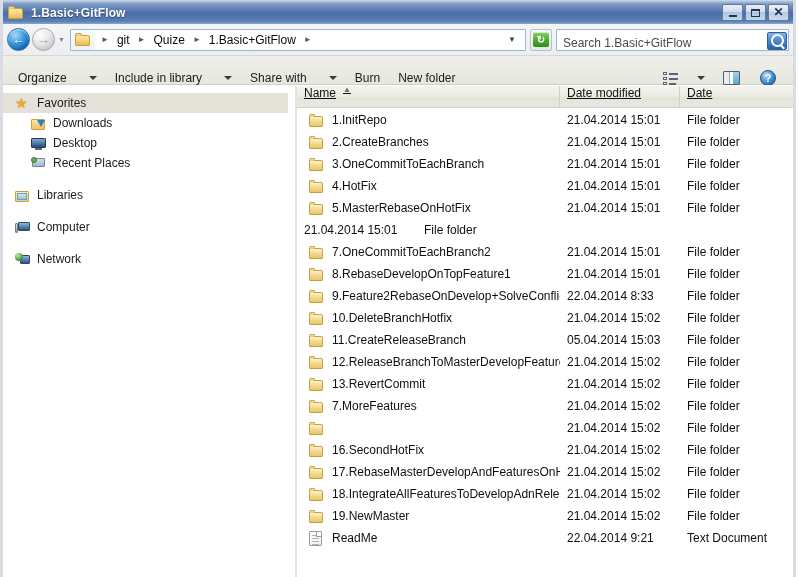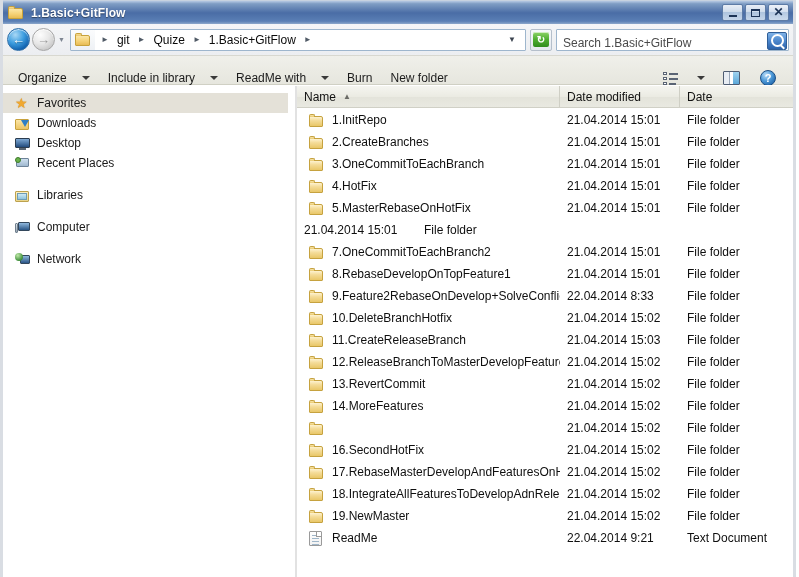--- a/index.html
+++ b/index.html
@@ -162,21 +162,21 @@
 
   
   .cmdbar{
     height:29px;flex:0 0 29px;
     background:linear-gradient(to bottom,#f0f0ea 0%,#e6e6de 100%);
     border-bottom:1px solid #d0d0c4;
     display:flex;align-items:center;
     padding:0 6px;box-sizing:border-box;
   }
   .cmd-item{
-    display:flex;align-items:center;gap:15px;
+    display:flex;align-items:center;gap:22px;
     padding:3px 8px;font-size:12px;color:#1b1b1b;white-space:nowrap;
     border:1px solid transparent;border-radius:2px;margin-top:16px;
   }
   .caret{
     width:0;height:0;border-left:4px solid transparent;border-right:4px solid transparent;
     border-top:4px solid #3a3a3a;display:inline-block;
   }
   .cmd-spacer{flex:1 1 auto;}
   .cmd-right{display:flex;align-items:center;gap:2px;padding-right:2px;}
   .viewicon{
@@ -225,21 +225,21 @@
   .splitter{
     width:7px;flex:0 0 7px;background:#ffffff;
     border-right:1px solid #e2e2e2;
   }
   .nav-row{
     height:20px;display:flex;align-items:center;
     padding-left:12px;font-size:12px;color:#1b1b1b;white-space:nowrap;
     box-sizing:border-box;
   }
   .nav-row.level1{padding-left:12px;}
-  .nav-row.level2{padding-left:12px;}
+  .nav-row.level2{padding-left:28px;}
   .nav-row.sel{background:#e4e1d8;}
   .nav-ico{
     width:18px;flex:0 0 18px;display:flex;align-items:center;justify-content:flex-start;
     margin-right:4px;
   }
   .nav-gap{height:12px;}
 
   
   .ico-star{
     width:14px;height:13px;color:#f0a830;font-size:14px;line-height:13px;
@@ -326,25 +326,26 @@
     border-left:1px solid #e2e2e2;
   }
   .colhead{
     height:22px;flex:0 0 22px;display:flex;
     background:linear-gradient(to bottom,#f5f5f0 0%,#ebebe3 50%,#e3e3da 51%,#e9e9e1 100%);
     border-bottom:1px solid #d0d0c6;
     box-sizing:border-box;
     font-size:12px;color:#111;
   }
   .ch{
-    display:flex;align-items:center;
+    display:flex;align-items:flex-start;
     padding-left:7px;box-sizing:border-box;
     border-right:1px solid #cfcfc5;
     position:relative;
     white-space:nowrap;
+    text-decoration:underline;
   }
   .ch.name{width:263px;flex:0 0 263px;}
   .ch.date{width:120px;flex:0 0 120px;}
   .ch.type{flex:1 1 auto;border-right:none;}
   .sortmark{
     margin-left:7px;color:#6b6b66;font-size:8px;line-height:1;
   }
   .rows{
     flex:1 1 auto;overflow:hidden;
     padding-top:1px;
@@ -460,21 +461,21 @@
   <div class="cmdbar">
     <div class="cmd-item">
       <span>Organize</span>
       <span class="caret"></span>
     </div>
     <div class="cmd-item">
       <span>Include in library</span>
       <span class="caret"></span>
     </div>
     <div class="cmd-item">
-      <span>ReadMe with</span>
+      <span>Share with</span>
       <span class="caret"></span>
     </div>
     <div class="cmd-item">
       <span>Burn</span>
     </div>
     <div class="cmd-item">
       <span>New folder</span>
     </div>
 
     <div class="cmd-spacer"></div>
@@ -663,21 +664,21 @@
             <div class="cell-date">21.04.2014 15:02</div>
             <div class="cell-type">File folder</div>
           </div>
           <div class="row">
             <div class="cell-name">
               <span class="row-ico">
                 <span class="ico-folder"></span>
               </span>
               <span>11.CreateReleaseBranch</span>
             </div>
-            <div class="cell-date">21.04.2014 15:03</div>
+            <div class="cell-date">05.04.2014 15:03</div>
             <div class="cell-type">File folder</div>
           </div>
           <div class="row">
             <div class="cell-name">
               <span class="row-ico">
                 <span class="ico-folder"></span>
               </span>
               <span>12.ReleaseBranchToMasterDevelopFeatures</span>
             </div>
             <div class="cell-date">21.04.2014 15:02</div>
@@ -691,21 +692,21 @@
               <span>13.RevertCommit</span>
             </div>
             <div class="cell-date">21.04.2014 15:02</div>
             <div class="cell-type">File folder</div>
           </div>
           <div class="row">
             <div class="cell-name">
               <span class="row-ico">
                 <span class="ico-folder"></span>
               </span>
-              <span>14.MoreFeatures</span>
+              <span>7.MoreFeatures</span>
             </div>
             <div class="cell-date">21.04.2014 15:02</div>
             <div class="cell-type">File folder</div>
           </div>
           <div class="row">
             <div class="cell-name">
               <span class="row-ico">
                 <span class="ico-folder"></span>
               </span>
             </div>

